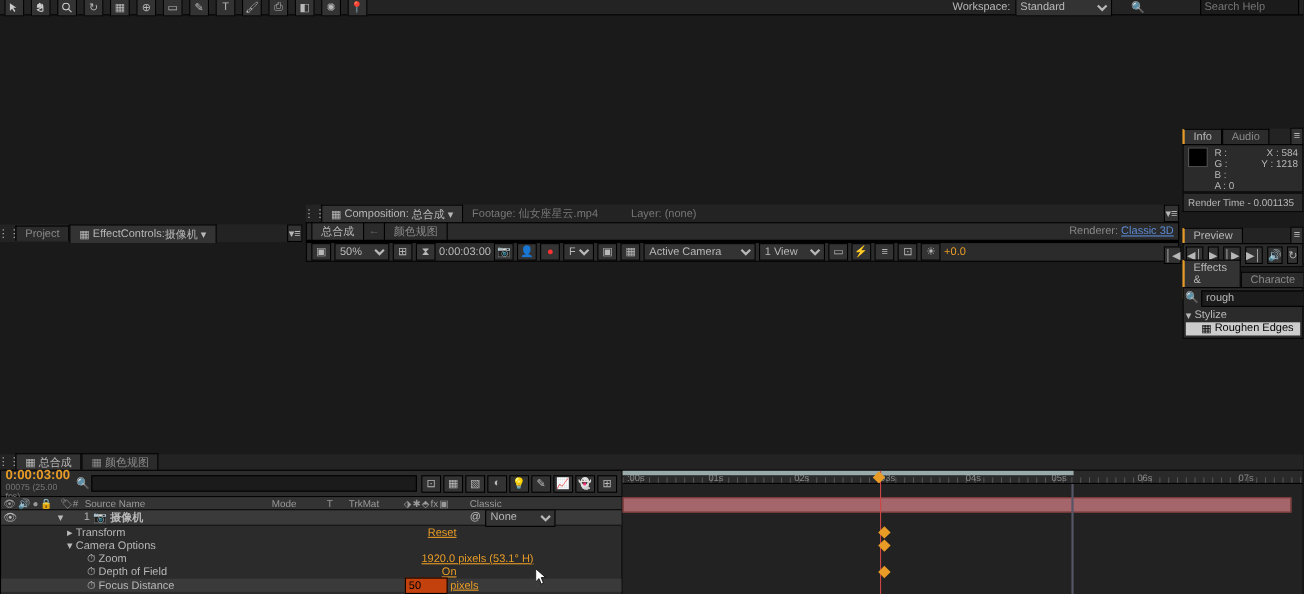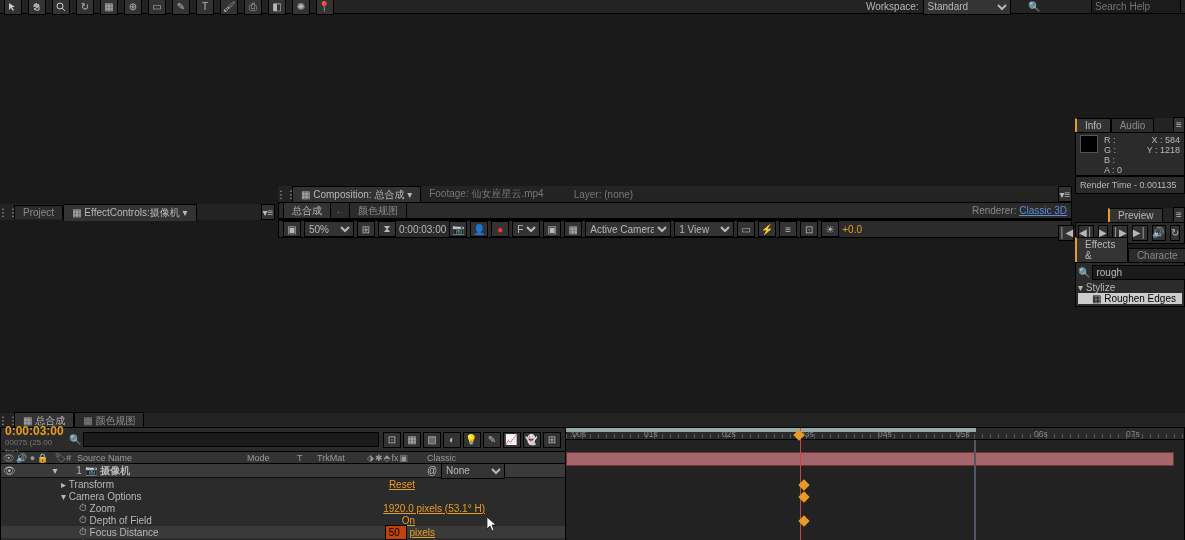--- a/index.html
+++ b/index.html
@@ -124,21 +124,21 @@
       <select style="width:50px;"><option>50%</option></select>
       <span class="btn">⊞</span>
       <span class="btn">⧗</span>
       <span style="color:var(--text);">0:00:03:00</span>
       <span class="btn">📷</span>
       <span class="btn">👤</span>
       <span class="btn" style="color:#f33;">●</span>
       <select style="width:28px;"><option>Full</option></select>
       <span class="btn">▣</span>
       <span class="btn">▦</span>
-      <select style="width:86px;"><option>Active Camera</option></select>
+      <select style="width:102px;"><option>Active Camera</option></select>
       <select style="width:60px;"><option>1 View</option></select>
       <span class="btn">▭</span>
       <span class="btn">⚡</span>
       <span class="btn">≡</span>
       <span class="btn">⊡</span>
       <span class="btn">☀</span>
       <span style="color:var(--accent);">+0.0</span>
     </div>
   </div>
 
@@ -161,21 +161,21 @@
           <div>A : 0</div>
       </div>
       <div style="font-size:9px;line-height:10px;margin-left:auto;text-align:right;">
         <div>X : 584</div>
           <div>Y : 1218</div>
       </div>
     </div>
     <div class="panel" style="padding:3px 4px;font-size:9px;">Render Time - 0.001135</div>
     <div style="flex:0 0 14px;background:var(--bg0);"></div>
 
-    <div class="row" style="background:var(--bg1);height:14px;margin-left:33px;">
+    <div class="row" style="background:var(--bg1);height:14px;">
       <div class="panel-tab active" style="border-left:2px solid var(--accent);">Preview</div>
       <div style="flex:1"></div>
         <span class="btn" style="width:12px;">≡</span>
     </div>
     <div class="panel row" style="height:22px;justify-content:center;gap:4px;">
       <span class="btn">│◀</span>
       <span class="btn">◀│</span>
       <span class="btn">▶</span>
       <span class="btn">│▶</span>
       <span class="btn">▶│</span>
@@ -292,21 +292,21 @@
           <span>⏱</span>&nbsp;<span>Zoom</span>
           <span class="orange-link" style="margin-left:auto;margin-right:80px;">1920.0 pixels (53.1° H)</span>
         </div>
         <div class="row" style="height:12px;padding-left:78px;">
           <span>⏱</span>&nbsp;<span>Depth of Field</span>
           <span class="orange-link" style="margin-left:auto;margin-right:150px;">On</span>
         </div>
         <div class="row" style="height:12px;padding-left:78px;background:#3a3a3a;">
           <span>⏱</span>&nbsp;<span>Focus Distance</span>
           <span style="margin-left:auto;margin-right:130px;" class="row">
-            <input type="text" style="width: 22px; background: #c2410c; color: rgb(0, 0, 0);" value="50">
+            <input type="text" style="width: 39px; background: #c2410c; color: rgb(0, 0, 0);" value="50">
             &nbsp;<span class="orange-link">pixels</span>
           </span>
         </div>
         <div class="row" style="height:12px;padding-left:78px;">
           <span>⏱</span>&nbsp;<span>Aperture</span>
           <span class="orange-link" style="margin-left:auto;margin-right:130px;">11.0 pixels</span>
         </div>
 
       </div>
     </div>

